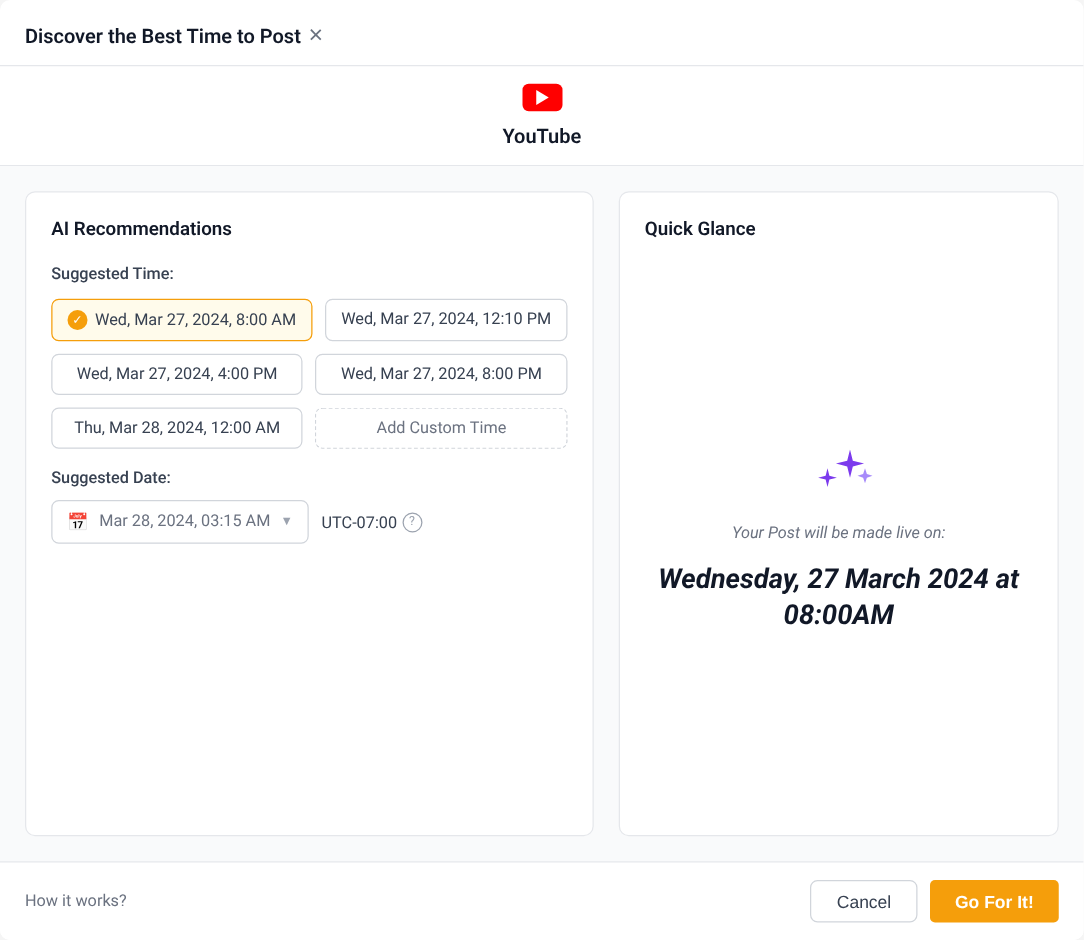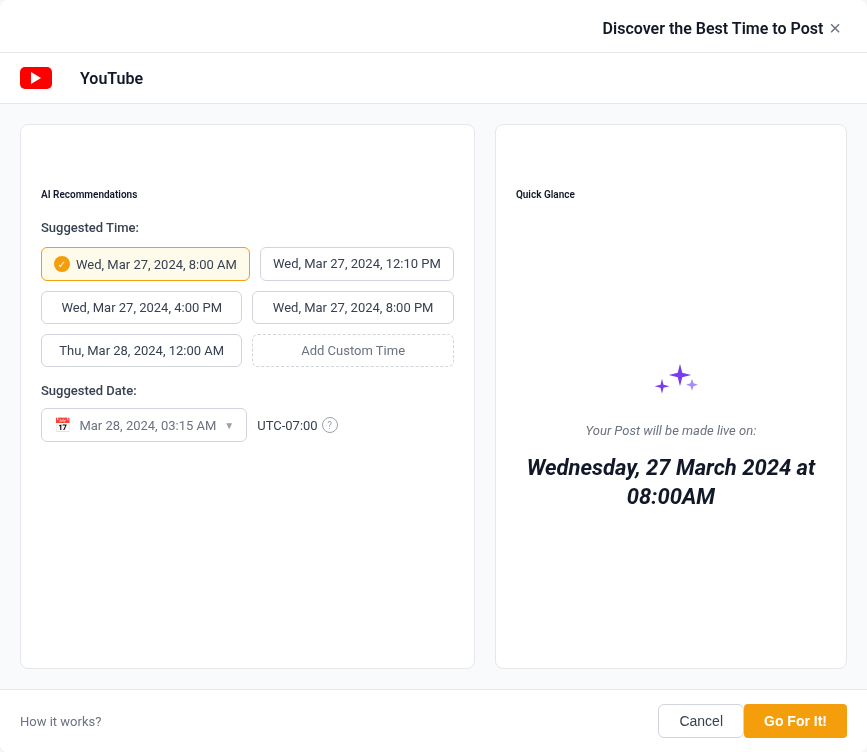--- a/index.html
+++ b/index.html
@@ -18,21 +18,21 @@
       height: 752px;
       border-radius: 8px;
       display: flex;
       flex-direction: column;
       overflow: hidden;
       position: relative;
     }
     .modal-header {
       display: flex;
       align-items: center;
-      justify-content: flex-end;
+      justify-content: flex-start;
       padding: 16px 20px 12px 20px;
       border-bottom: 1px solid #e5e7eb;
     }
     .modal-title {
       font-size: 16px;
       font-weight: 600;
       color: #111827;
     }
     .close-btn {
       background: none;
@@ -42,21 +42,22 @@
       font-size: 20px;
       line-height: 1;
       padding: 2px 6px;
       border-radius: 4px;
     }
     .platform-row {
       display: flex;
       align-items: center;
       padding: 14px 20px;
       border-bottom: 1px solid #e5e7eb;
-      gap: 28px;
+      gap: 10px;
+      flex-direction: column;
     }
     .youtube-icon {
       width: 32px;
       height: 22px;
       background: #ff0000;
       border-radius: 5px;
       display: flex;
       align-items: center;
       justify-content: center;
     }
@@ -89,25 +90,24 @@
     .right-panel {
       flex: 1;
       background: #fff;
       border: 1px solid #e5e7eb;
       border-radius: 8px;
       padding: 20px;
       display: flex;
       flex-direction: column;
     }
     .section-title {
-      font-size: 10px;
+      font-size: 15px;
       font-weight: 600;
       color: #111827;
       margin-bottom: 20px;
-      margin-top: 44px;
     }
     .suggested-time-label {
       font-size: 13px;
       font-weight: 500;
       color: #374151;
       margin-bottom: 12px;
     }
     .time-slot {
       border: 1px solid #d1d5db;
       border-radius: 6px;
@@ -236,20 +236,21 @@
       background: #fff;
     }
     .how-it-works {
       font-size: 13px;
       color: #6b7280;
       cursor: pointer;
       text-decoration: none;
     }
     .footer-buttons {
       display: flex;
+      gap: 10px;
     }
     .cancel-btn {
       border: 1px solid #d1d5db;
       background: #fff;
       color: #374151;
       font-size: 14px;
       font-weight: 500;
       padding: 8px 20px;
       border-radius: 6px;
       cursor: pointer;

